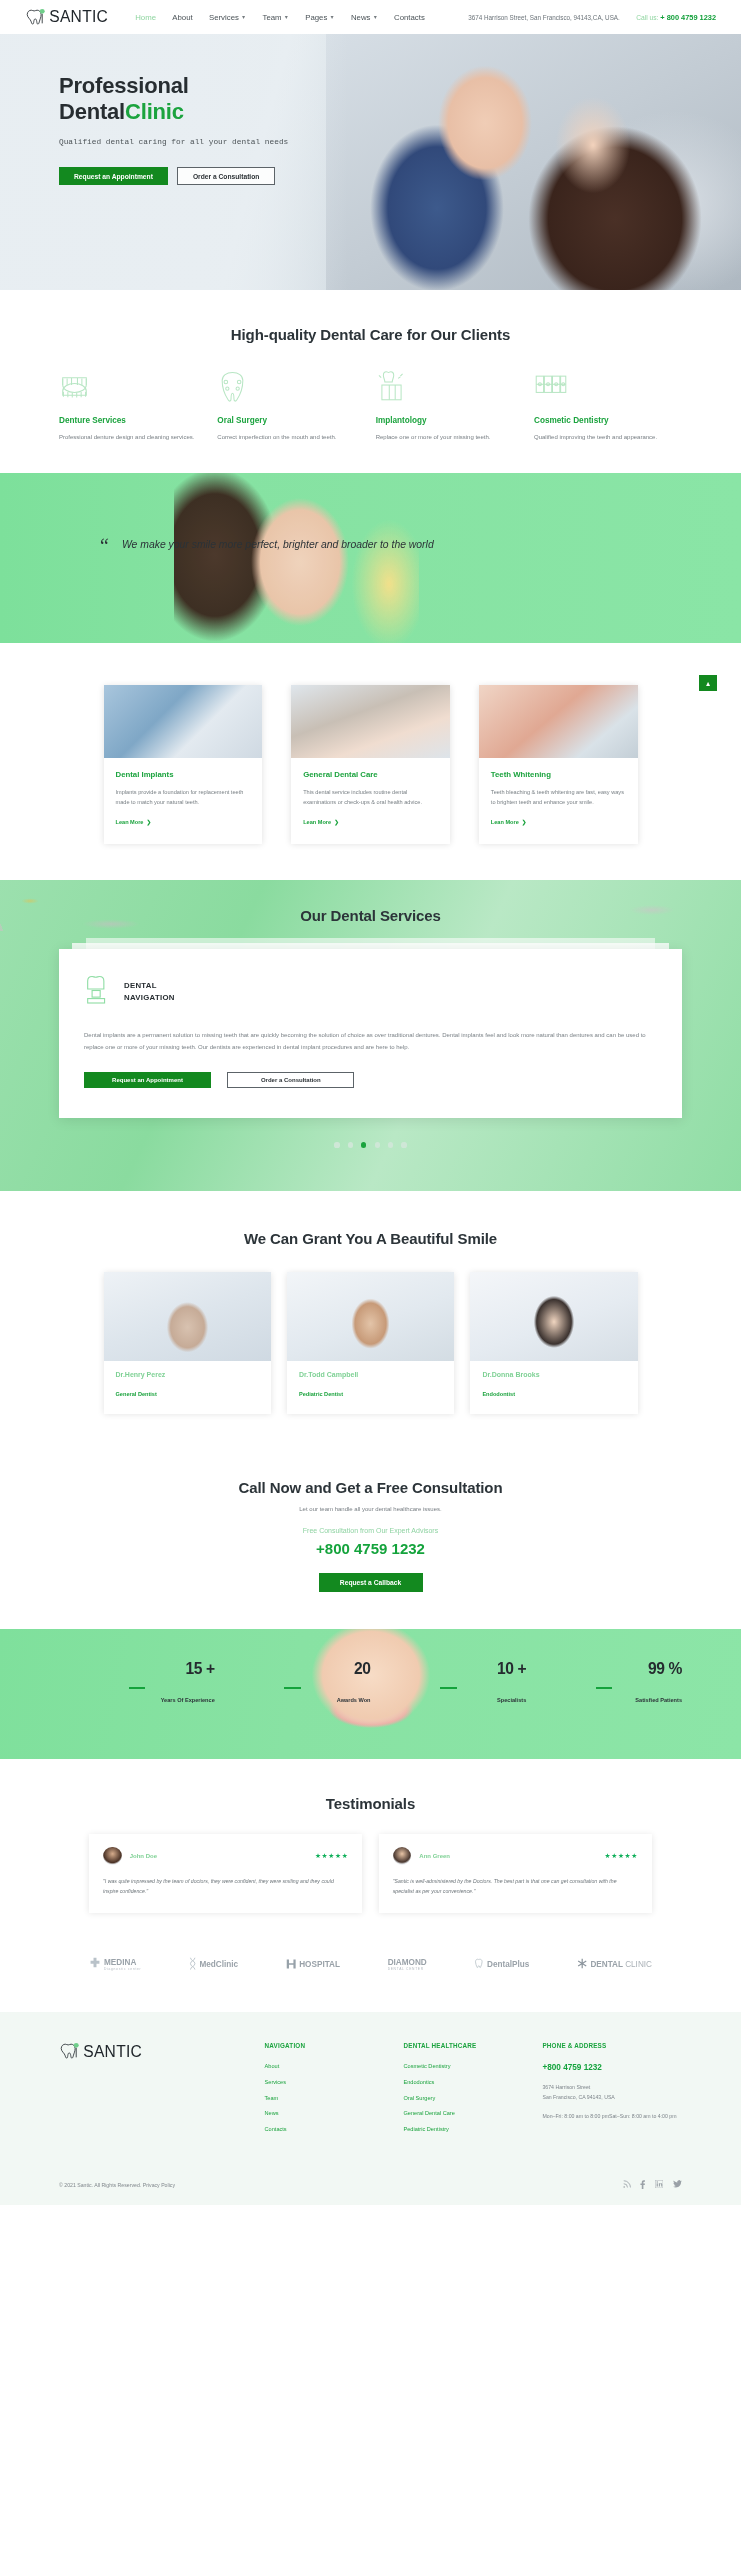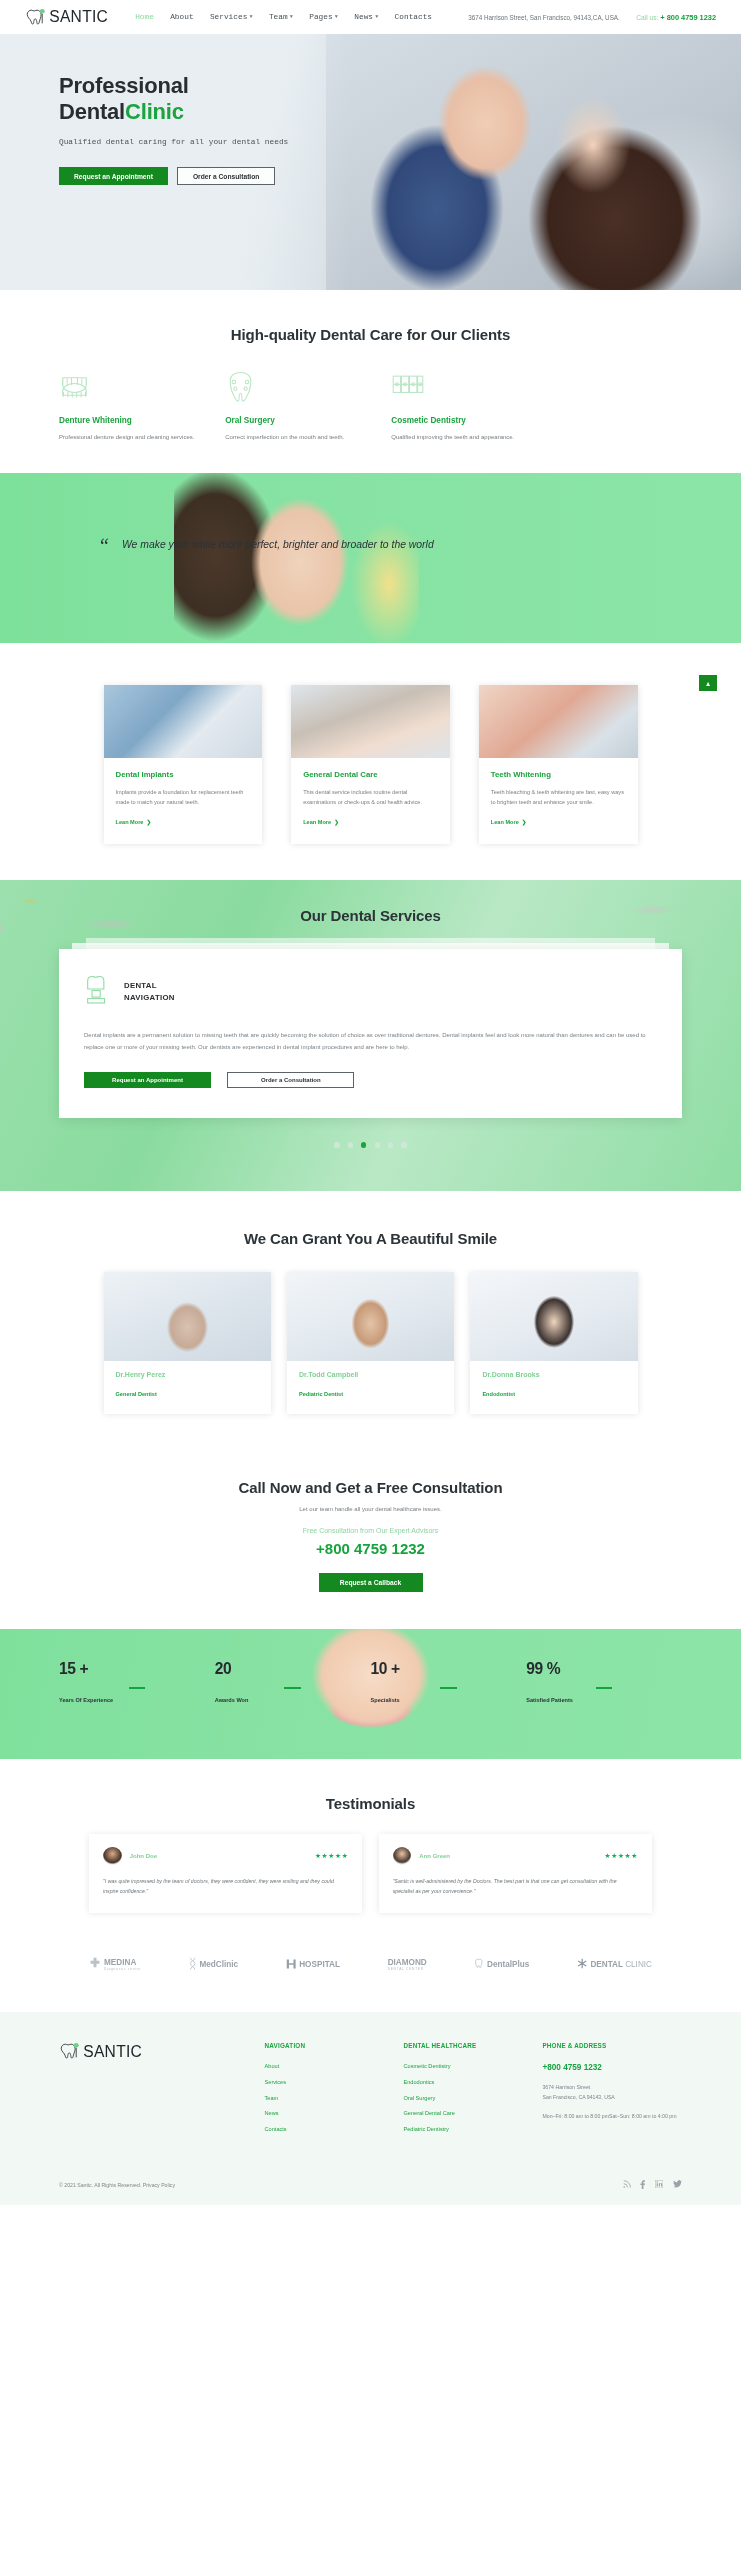--- a/index.html
+++ b/index.html
@@ -11,21 +11,21 @@
     width:741px;
     overflow-x:hidden;
   }
   .wrap { width:623px; margin:0 auto; }
 
   
   .topbar { height:34px; display:flex; align-items:center; padding:0 25px; background:#fff; }
   .logo { display:flex; align-items:center; gap:2.2px; }
   .logo-mark { width:22px; height:19px; position:relative; }
   .logo-text { font-size:15.6px; letter-spacing:0.3px; color:#20262b; font-weight:400; }
-  .nav { display:flex; align-items:center; gap:16.3px; margin-left:27px;font-family:Liberation Mono, monospace; }
+  .nav { display:flex; align-items:center; gap:16.3px; margin-left:27px; }
   .nav a {
     font-size:7.8px; color:#4a5257; text-decoration:none; display:flex;
     align-items:center; gap:2.2px; white-space:nowrap;
   }
   .nav a.active { color:#8fd5a0; }
   .caret { font-size:5.2px; opacity:.75; }
   .hdr-right { margin-left:auto; display:flex; align-items:center; gap:16.3px; }
   .hdr-addr { font-size:6.3px; color:#6b7379; }
   .hdr-call { font-size:6.7px; color:#8fd5a0; }
   .hdr-call b { color:#12a03a; font-size:7.4px; }
@@ -163,21 +163,21 @@
 
   
   .stats-band { height:130px; position:relative; overflow:hidden;
     background:linear-gradient(100deg,#7fe09c 0%,#88e2a3 40%,#8ce5a7 100%); }
   .stats-img { position:absolute; left:252px; top:0; width:237px; height:130px;
     background:
       radial-gradient(ellipse 78px 70px at 119px 46px, #f7dcc6 0%, #f0cbb0 62%, rgba(240,203,176,0) 76%),
       radial-gradient(ellipse 49px 22px at 119px 80px, #fdf8f5 0%, #e8a9a6 72%, rgba(232,169,166,0) 86%);
   }
   .stats-inner { position:relative; width:623px; margin:0 auto; display:flex; padding-top:31px; }
-  .stat { width:25%; text-align:left; }
+  .stat { width:25%; text-align:right; }
   .stat-n { font-size:15.6px; font-weight:700; color:#252b2f; letter-spacing:-0.4px; }
   .stat-bar { width:16.3px; height:1.9px; background:#14a33c; margin:9px auto 8.2px; }
   .stat-l { font-size:5.6px; color:#2c3338; font-weight:600; }
 
   
   .tst-sec { padding:36px 0 0; background:#fff; }
   .tst-grid { display:flex; gap:16.3px; width:563px; margin:22px auto 0; }
   .tst { flex:1; background:#fff; box-shadow:0 0.7px 6.7px rgba(0,0,0,.11); padding:12.6px 14px 16.3px; }
   .tst-top { display:flex; align-items:center; }
   .tst-av { width:18.5px; height:18.5px; border-radius:50%; margin-right:8.2px; }
@@ -280,37 +280,51 @@
         <div class="feat-ico">
           <svg width="31" height="33" viewBox="0 0 42 44">
               <g fill="none" stroke="#b8e6c4" stroke-width="1.4">
             <path d="M5 10h32v10a16 10 0 0 1-32 0z"></path>
                 <path d="M5 26h32v-6a16 10 0 0 0-32 0z" transform="translate(0,8)"></path>
             <path d="M5 12v8M11 11v9M17 10.5v9.5M25 10.5v9.5M31 11v9M37 12v8"></path>
             <path d="M6 29v7M12 29.5v7M18 30v7M24 30v7M30 29.5v7M36 29v7"></path>
               </g>
             </svg>
         </div>
-        <h3>Denture Whitening</h3>
+        <h3>Denture Services</h3>
         <p>Professional denture design and cleaning services.</p>
       </div>
       <div class="feat">
         <div class="feat-ico">
           <svg width="31" height="33" viewBox="0 0 42 44">
               <g fill="none" stroke="#b8e6c4" stroke-width="1.4">
             <path d="M7 14c0-7 6-11 14-11s14 4 14 11c0 10-4 20-8 26-2 3-4 2-4-1 0-5-1-8-2-8s-2 3-2 8c0 3-2 4-4 1C11 34 7 24 7 14z"></path>
             <circle cx="12" cy="16" r="2.4"></circle>
                 <circle cx="30" cy="16" r="2.4"></circle>
                 <circle cx="14" cy="25" r="2.2"></circle>
                 <circle cx="28" cy="25" r="2.2"></circle>
               </g>
             </svg>
         </div>
         <h3>Oral Surgery</h3>
         <p>Correct imperfection on the mouth and teeth.</p>
+      </div>
+      <div class="feat">
+        <div class="feat-ico">
+          <svg width="31" height="33" viewBox="0 0 42 44">
+              <g fill="none" stroke="#b8e6c4" stroke-width="1.4">
+            <path d="M14 2c-2 0-4 2-4 5s2 6 2 9h10c0-3 2-6 2-9s-2-5-4-5c-1.5 0-2 1-3 1s-1.5-1-3-1z"></path>
+            <rect x="8" y="20" width="26" height="20"></rect>
+            <path d="M18 20v20M26 20v20"></path>
+            <path d="M4 7l3 3M36 5l-3 3M30 11l3-2"></path>
+              </g>
+            </svg>
+        </div>
+        <h3>Implantology</h3>
+        <p>Replace one or more of your missing teeth.</p>
       </div>
       <div class="feat">
         <div class="feat-ico">
           <svg width="34" height="33" viewBox="0 0 46 44">
               <g fill="none" stroke="#b8e6c4" stroke-width="1.4">
             <rect x="3" y="8" width="10" height="22"></rect>
                 <rect x="14" y="8" width="10" height="22"></rect>
             <rect x="25" y="8" width="10" height="22"></rect>
                 <rect x="36" y="8" width="7" height="22"></rect>
             <path d="M3 19h40"></path>

